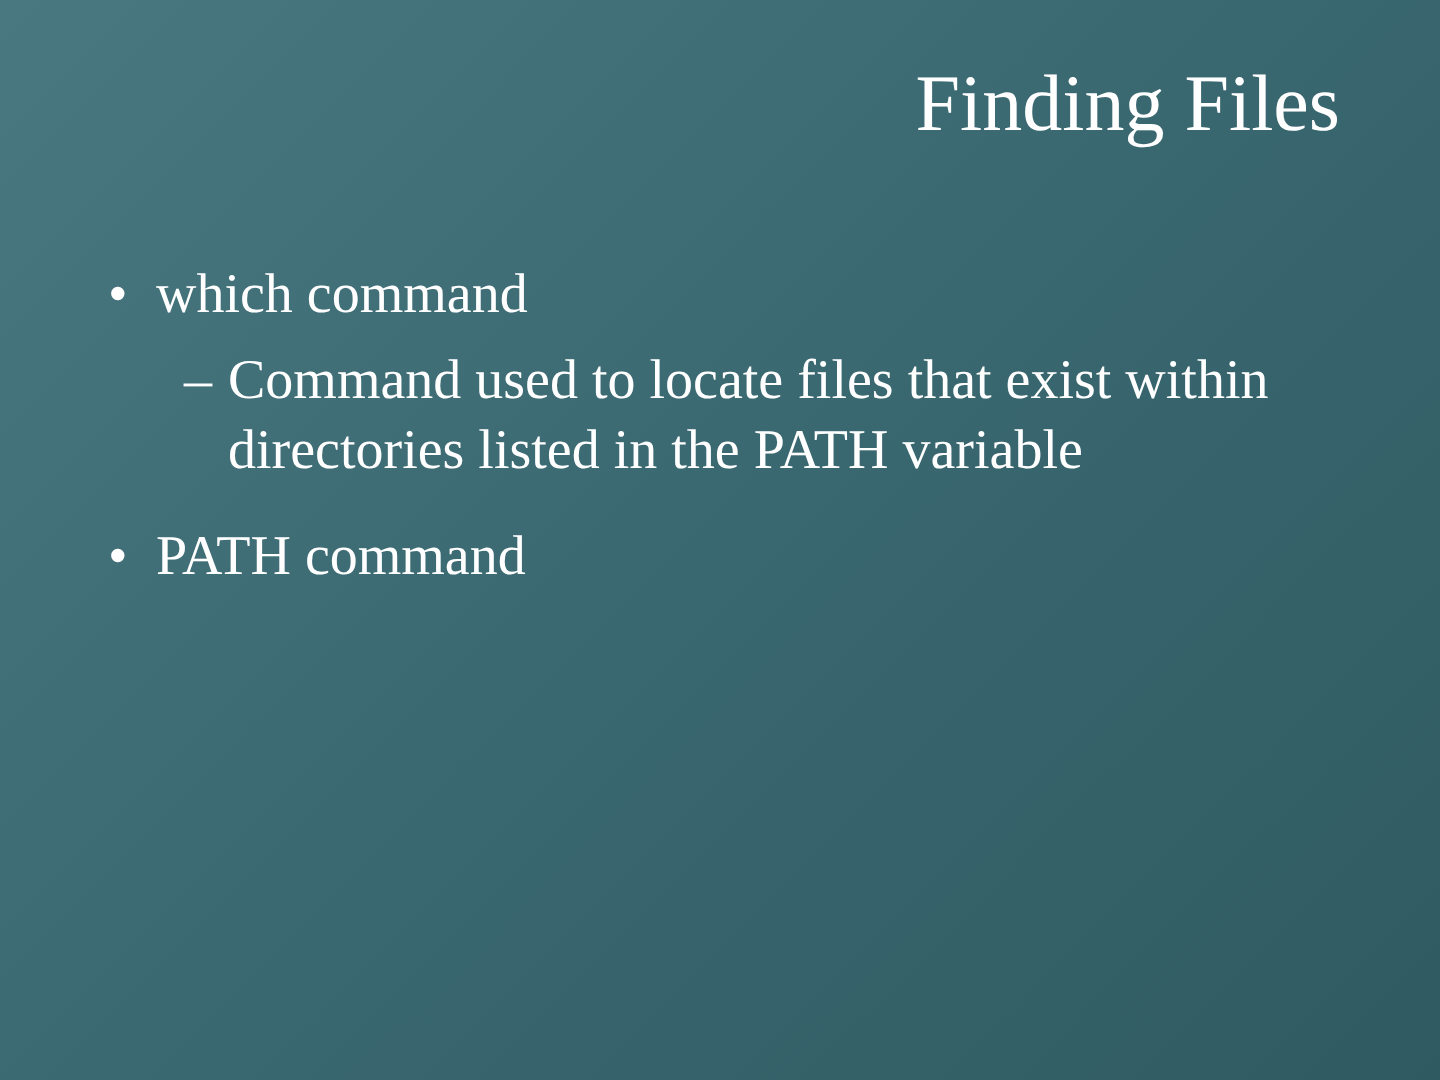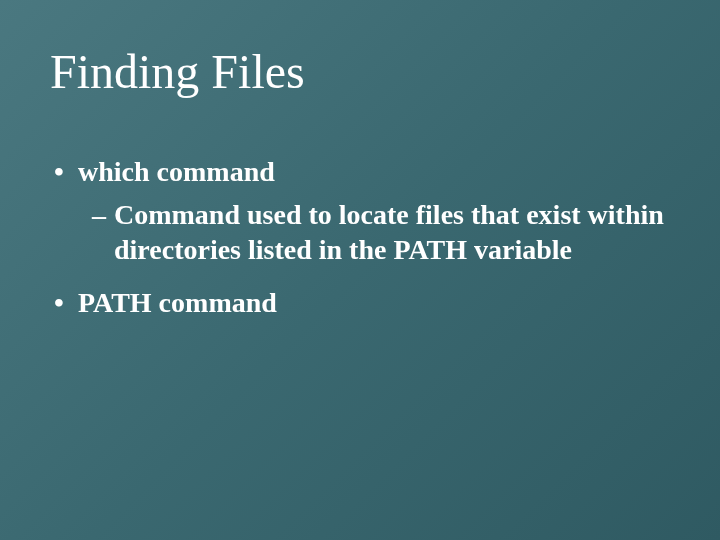--- a/index.html
+++ b/index.html
@@ -14,31 +14,30 @@
     font-family: "Times New Roman", Times, serif;
     color: #ffffff;
   }
   .slide {
     width: 720px;
     height: 540px;
     box-sizing: border-box;
     padding: 28px 50px 40px 50px;
   }
   .title {
-    text-align: left;
-    font-size: 48px;
+    text-align: right;
+    font-size: 40px;
     font-weight: normal;
-    margin: 16px 0 55px 0;
+    margin: 0 0 55px 0;
     color: #ffffff;
   }
   ul.level1 {
     list-style: none;
     margin: 0;
     padding: 0 0 0 28px;
-    font-weight: bold;
   }
   ul.level1 > li {
     position: relative;
     font-size: 28px;
     margin-bottom: 10px;
     line-height: 1.25;
   }
   ul.level1 > li::before {
     content: "•";
     position: absolute;

